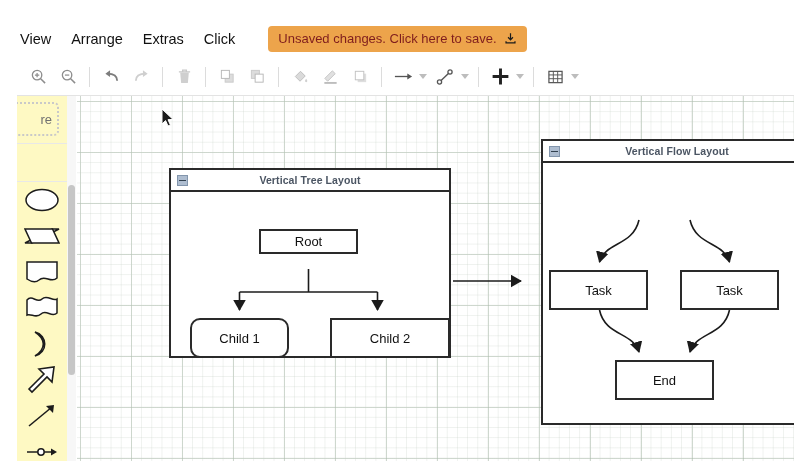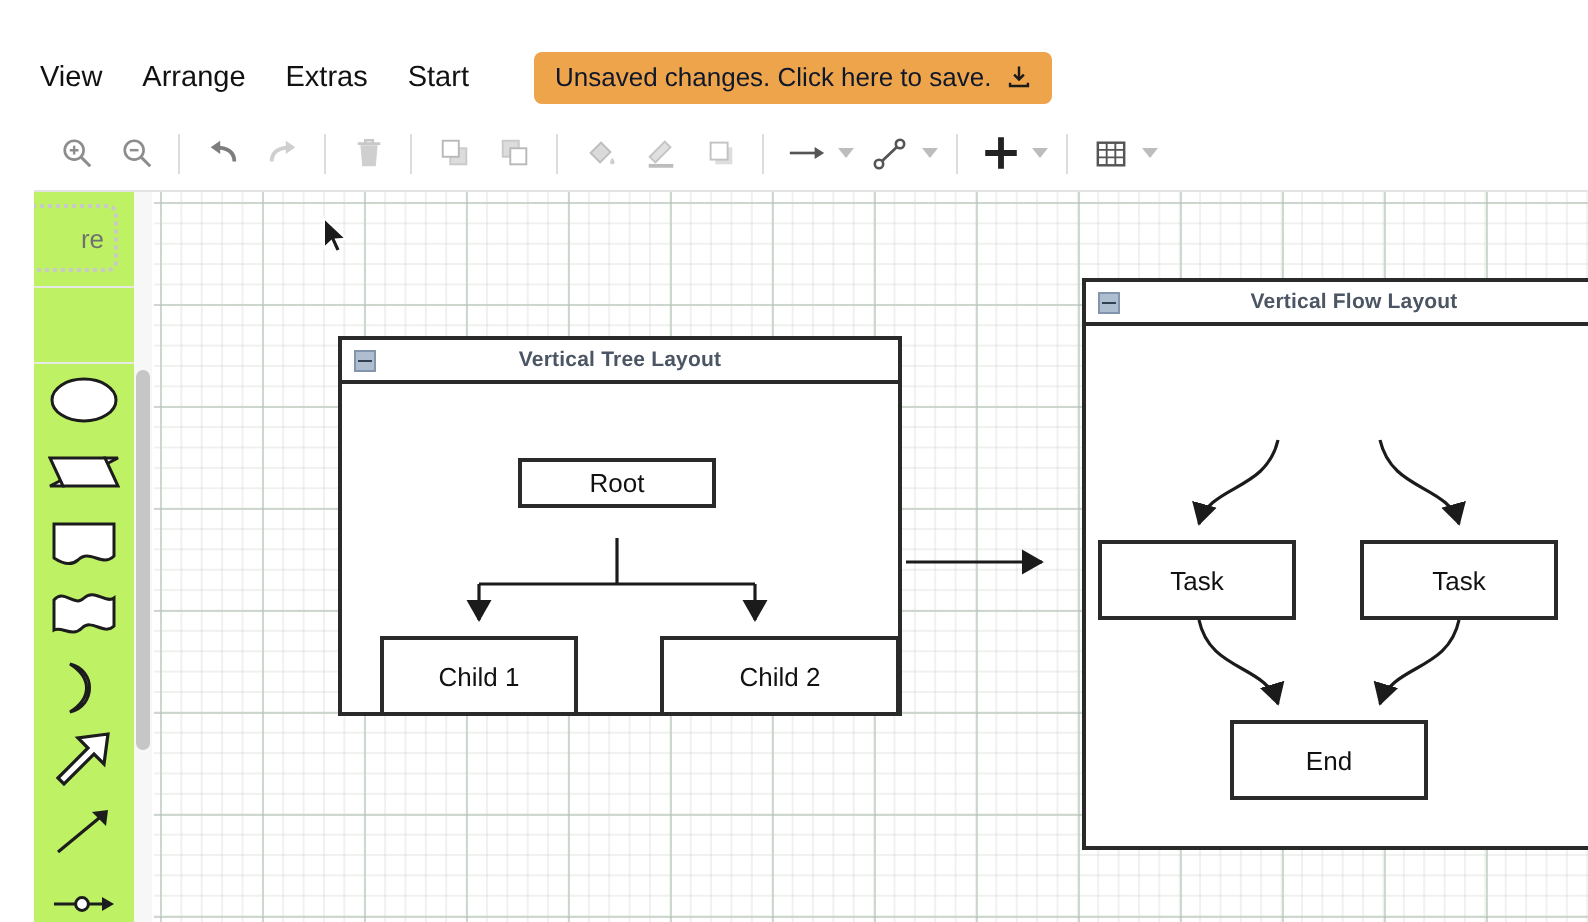--- a/index.html
+++ b/index.html
@@ -15,21 +15,21 @@
   .menubar{
     position:absolute;left:0;top:22px;width:794px;height:34px;
     background:#ffffff;display:flex;align-items:center;
   }
   .menu-item{
     font-size:14.5px;color:#111;padding:3px 9px;margin-right:2px;
     white-space:nowrap;cursor:default;border-radius:3px;
   }
   .menu-item:first-child{margin-left:-6px;}
   .unsaved{
-    margin-left:22px;background:#eda44b;color:#0f172a;
+    margin-left:22px;background:#eda44b;color:#7f1d1d;
     font-size:13px;border-radius:4px;padding:5px 10px 6px 10px;
     display:flex;align-items:center;gap:7px;white-space:nowrap;cursor:pointer;
   }
   .unsaved svg{display:block;}
 
   
   .toolbar{
     position:absolute;left:0;top:58px;width:794px;height:38px;
     background:#ffffff;border-bottom:1px solid #e3e3e3;
     display:flex;align-items:center;padding-left:6px;box-sizing:border-box;
@@ -41,21 +41,21 @@
   .tsep{width:1px;height:20px;background:#dcdcdc;margin:0 6px;}
   .caret{
     width:0;height:0;border-left:4px solid transparent;border-right:4px solid transparent;
     border-top:5px solid #bdbdbd;margin-left:1px;margin-right:3px;cursor:pointer;
   }
   .tgroup{display:flex;align-items:center;}
 
   
   .leftpanel{
     position:absolute;left:0;top:96px;width:50px;height:365px;
-    background:#bef264;border-right:1px solid #e8e8e8;overflow:hidden;text-align:right;
+    background:#fef9c3;border-right:1px solid #e8e8e8;overflow:hidden;text-align:right;
   }
   .scratch{
     position:absolute;left:-18px;top:6px;width:60px;height:34px;
     border:2px dotted #c9c9c9;border-radius:5px;
     display:flex;align-items:center;justify-content:flex-end;
     font-size:13px;color:#707070;padding-right:5px;box-sizing:border-box;
   }
   .panel-divider{position:absolute;left:0;width:50px;height:1px;background:#e8e8e8;}
   .shapelist{position:absolute;left:0;top:86px;width:50px;}
   .shapecell{
@@ -107,21 +107,21 @@
 </style>
 </head>
 <body>
 
 <div class="app">
 
   <div class="menubar">
     <div class="menu-item">View</div>
     <div class="menu-item">Arrange</div>
     <div class="menu-item">Extras</div>
-    <div class="menu-item">Start</div>
+    <div class="menu-item">Click</div>
     <div class="unsaved">
       <span>Unsaved changes. Click here to save.</span>
       <span>
         <svg width="13" height="13" viewBox="0 0 16 16">
           <path d="M8 1.5 V9 M5 6.5 L8 9.6 L11 6.5" stroke="#1b1b1b" stroke-width="1.5" fill="none"></path>
           <path d="M2.5 11.5 V13.5 H13.5 V11.5" stroke="#1b1b1b" stroke-width="1.5" fill="none"></path>
         </svg>
       </span>
     </div>
   </div>
@@ -313,21 +313,21 @@
     <div class="container-node" style="left:92px;top:72px;width:282px;height:190px;">
       <div class="container-head">
         <div class="collapse-btn">
             <i></i>
           </div>
         <span class="container-title">Vertical Tree Layout</span>
       </div>
     </div>
 
     <div class="node" style="left:182px;top:133px;width:99px;height:25px;">Root</div>
-    <div class="node" style="left:113px;top:222px;width:99px;height:40px;">Child 1</div>
+    <div class="node" style="left:113px;top:222px;width:99px;height:40px;border-radius:10px;">Child 1</div>
     <div class="node" style="left:253px;top:222px;width:120px;height:40px;">Child 2</div>
 
     <div class="container-node" style="left:464px;top:43px;width:272px;height:286px;">
       <div class="container-head">
         <div class="collapse-btn">
             <i></i>
           </div>
         <span class="container-title">Vertical Flow Layout</span>
       </div>
     </div>

